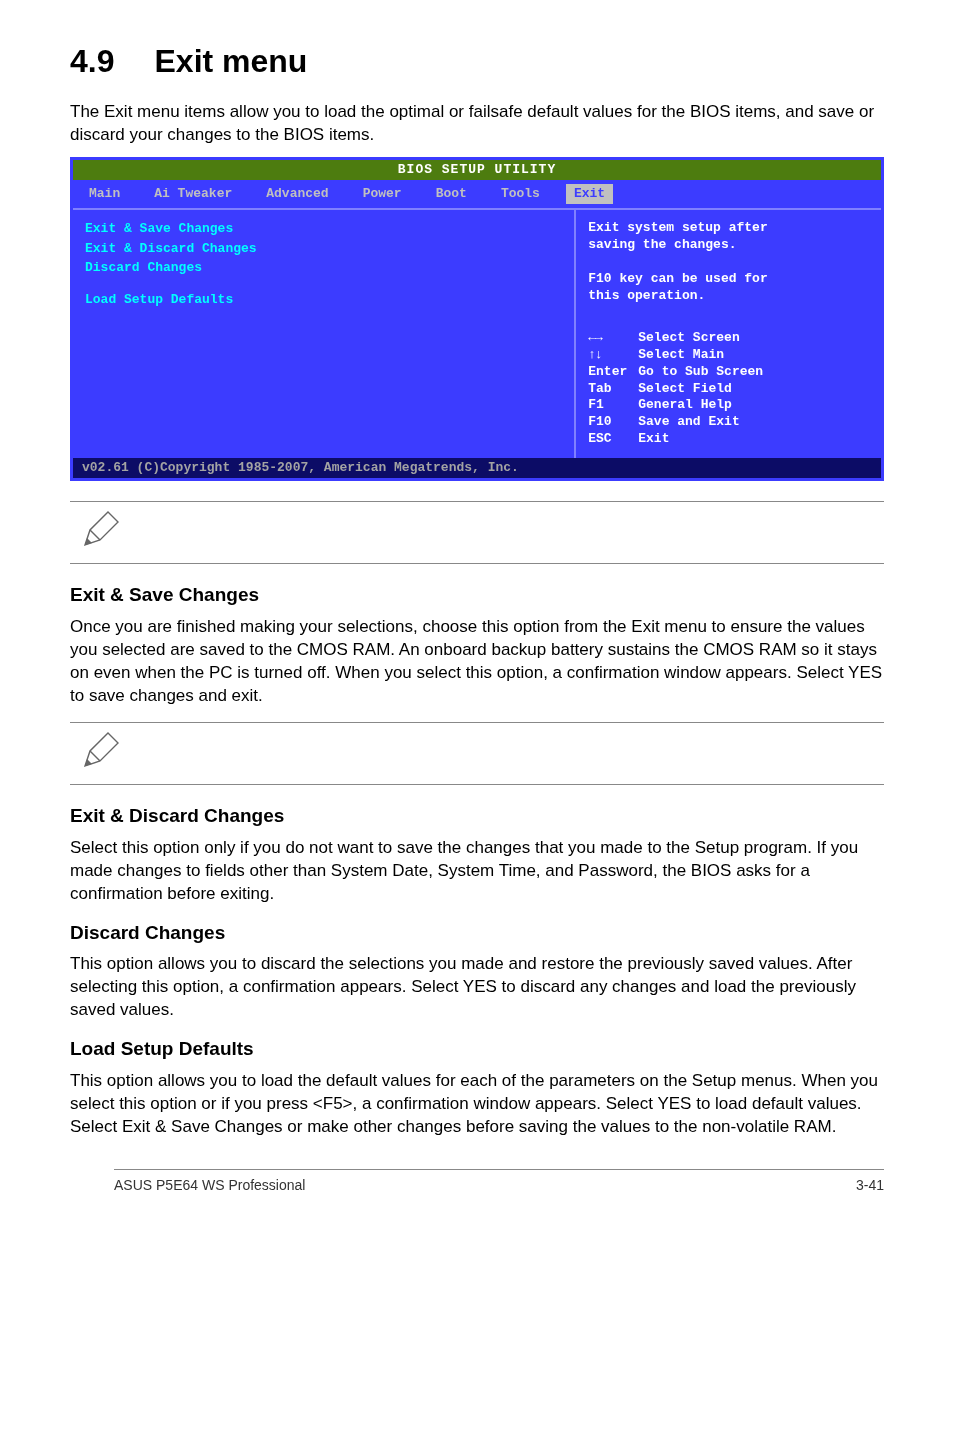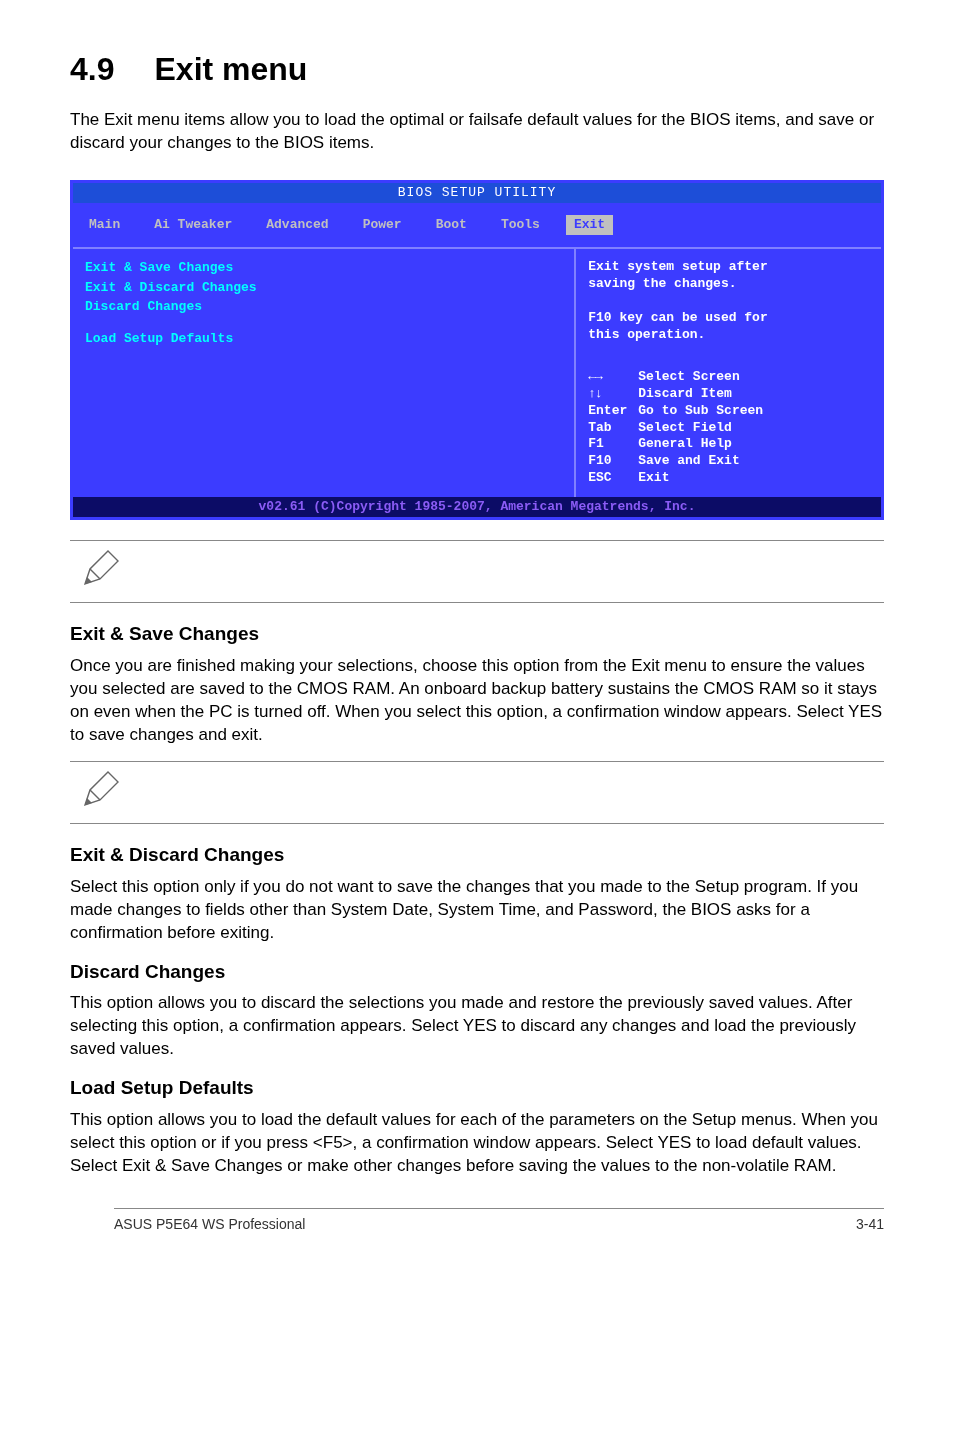--- a/index.html
+++ b/index.html
@@ -10,44 +10,44 @@
     width: 954px;
     padding: 40px 70px 30px 70px;
     font-size: 17px;
     line-height: 1.35;
   }
   h1.section-title {
     font-size: 32px;
     font-weight: bold;
     margin-bottom: 18px;
   }
-  h1.section-title .num { display: inline-block; margin-right: 40px; margin-top: 8px; }
-  p.intro { margin-bottom: 25px; }
+  h1.section-title .num { display: inline-block; margin-right: 40px; }
+  p.intro { margin-bottom: 10px; }
   
   .bios {
     border: 3px solid #3c3cff;
     width: 100%;
     font-family: "Courier New", monospace;
     font-size: 13px;
     color: #fff;
     background: #3c3cff;
     margin-bottom: 20px;
   }
   .bios-titlebar {
-    background: #1d4ed8;
+    background: #4d7c0f;
     color: #fff;
     text-align: center;
-    font-weight: normal;
+    font-weight: bold;
     padding: 1px 0;
     letter-spacing: 1px;
   }
   .bios-tabs {
     background: #3c3cff;
     display: flex;
-    padding: 12px 8px;
+    padding: 4px 8px;
     color: #c0c0c0;
     font-weight: bold;
   }
   .bios-tab { padding: 1px 8px 2px 8px; margin-right: 18px; }
   .bios-tab.active { background: #c0c0c0; color: #3c3cff; }
   .bios-body {
     display: flex;
     background: #3c3cff;
     min-height: 250px;
   }
@@ -69,24 +69,23 @@
     flex-direction: column;
     justify-content: space-between;
   }
   .bios-left div { margin-bottom: 2px; }
   .bios-help-top { line-height: 1.3; }
   .bios-help-bottom { line-height: 1.3; }
   .bios-help-bottom .k { display: inline-block; width: 50px; }
   .bios-help-bottom .arrows { letter-spacing: -1px; }
   .bios-footer {
     background: #0c0c66;
-    color: #8b5cf6;
-    text-align: center;
-    font-weight: bold;
-    padding: 1px 0;
+    color: #a3a3a3;
+    font-weight: bold;
+    padding: 1px 9px;
   }
   
   .note {
     display: flex;
     align-items: flex-start;
     border-top: 1px solid #888;
     border-bottom: 1px solid #888;
     padding: 8px 0;
     margin: 14px 0 18px 0;
     font-size: 16px;
@@ -145,21 +144,21 @@
     <div class="bios-right">
       <div class="bios-help-top">
         <div>Exit system setup after</div>
         <div>saving the changes.</div>
         <div>&nbsp;</div>
         <div>F10 key can be used for</div>
         <div>this operation.</div>
       </div>
       <div class="bios-help-bottom">
         <div><span class="k arrows">←→</span><span>Select Screen</span></div>
-        <div><span class="k arrows">↑↓</span><span>Discard Item</span></div>
+        <div><span class="k arrows">↑↓</span><span>Select Main</span></div>
         <div><span class="k">Enter</span><span>Go to Sub Screen</span></div>
         <div><span class="k">Tab</span><span>Select Field</span></div>
         <div><span class="k">F1</span><span>General Help</span></div>
         <div><span class="k">F10</span><span>Save and Exit</span></div>
         <div><span class="k">ESC</span><span>Exit</span></div>
       </div>
     </div>
   </div>
   <div class="bios-footer">v02.61 (C)Copyright 1985-2007, American Megatrends, Inc.</div>
 </div>

